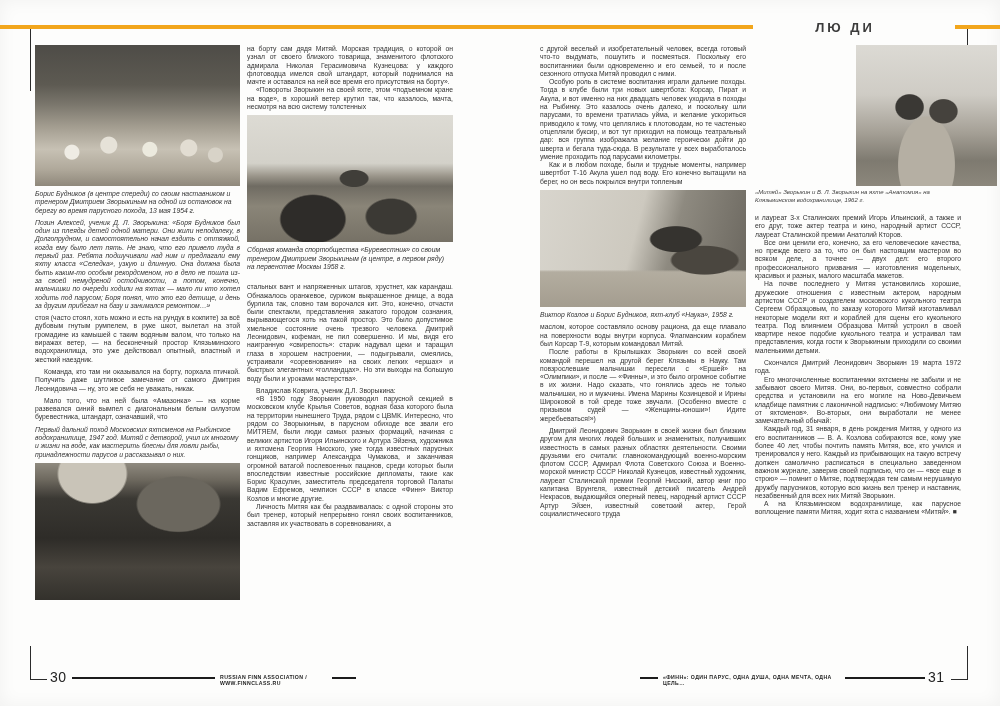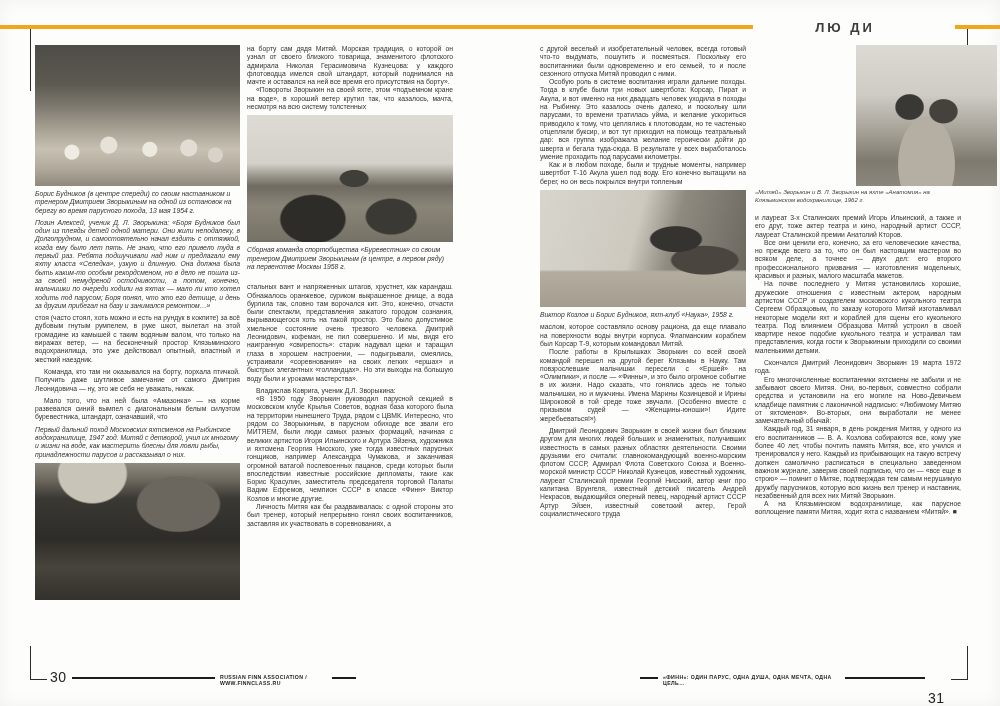--- a/index.html
+++ b/index.html
@@ -56,21 +56,21 @@
     radial-gradient(ellipse at 62% 47%, #45423d 0 11%, transparent 12%),
     radial-gradient(ellipse at 50% 85%, #b5afa3 0 28%, transparent 29%),
     linear-gradient(180deg, #dcdad4 0%, #cfccc5 35%, #a5a096 62%, #7e7a70 82%, #8c877c 100%);}
   .photo5{height:137px;background:
     radial-gradient(ellipse at 28% 8%, #c9c4b8 0 16%, transparent 17%),
     radial-gradient(ellipse at 70% 30%, #6b675e 0 20%, transparent 21%),
     linear-gradient(180deg, #8f8a7f 0%, #6e695f 12%, #3a3833 26%, #2e2c28 55%, #48443d 76%, #33312c 100%);}
   
   .pagenum{position:absolute;font-size:14px;color:#222;letter-spacing:0.5px;}
   .pn-left{left:50px;top:669px;}
-  .pn-right{left:928px;top:669px;margin-top:21px;}
+  .pn-right{left:928px;top:669px;}
   .footrule{position:absolute;top:677px;height:1.5px;background:#1c1c1c;}
   .fr1{left:72px;width:143px;}
   .fr2{left:332px;width:24px;}
   .fr3{left:640px;width:18px;}
   .fr4{left:845px;width:80px;}
   .foottext{position:absolute;top:673.5px;font-size:5.2px;font-weight:bold;
             letter-spacing:0.4px;color:#1d1d1d;}
   .ft-left{left:220px;width:112px;}
   .ft-right{left:663px;width:182px;}
 </style>

